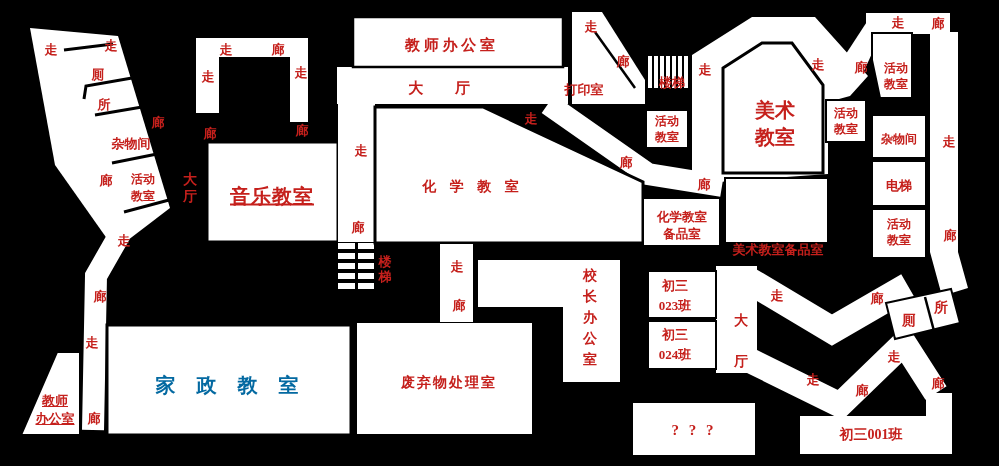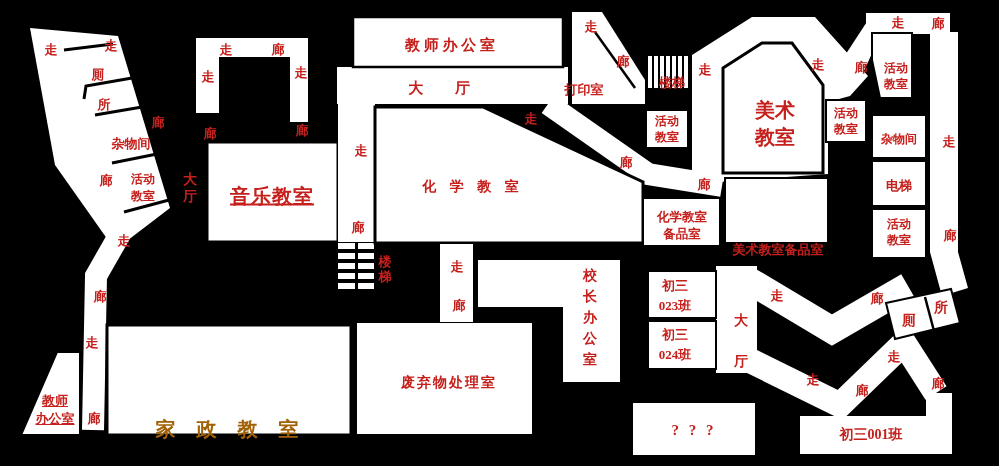--- a/index.html
+++ b/index.html
@@ -176,20 +176,20 @@
       <div class="lbl" style="left: 741px; top: 341px; font-size: 14px; line-height: 41px; color: rgb(197, 32, 28);">大
 厅</div>
       <div class="lbl" style="left: 777px; top: 296px; font-size: 13px; color: rgb(197, 32, 28);">走</div>
       <div class="lbl" style="left: 877px; top: 299px; font-size: 13px; color: rgb(197, 32, 28);">廊</div>
       <div class="lbl" style="left: 909px; top: 321px; font-size: 14px; color: rgb(197, 32, 28);">厠</div>
       <div class="lbl" style="left: 941px; top: 308px; font-size: 14px; color: rgb(197, 32, 28);">所</div>
       <div class="lbl" style="left: 894px; top: 357px; font-size: 13px; color: rgb(197, 32, 28);">走</div>
       <div class="lbl" style="left: 813px; top: 380px; font-size: 13px; color: rgb(197, 32, 28);">走</div>
       <div class="lbl" style="left: 862px; top: 391px; font-size: 13px; color: rgb(197, 32, 28);">廊</div>
       <div class="lbl" style="left: 938px; top: 384px; font-size: 13px; color: rgb(197, 32, 28);">廊</div>
-      <div class="lbl" style="left: 231px; top: 385px; font-size: 20px; letter-spacing: 8px; color: #a16207; margin-top: 44px;">家 政 教 室</div>
+      <div class="lbl" style="left: 231px; top: 385px; font-size: 20px; letter-spacing: 8px; color: #0369a1;">家 政 教 室</div>
       <div class="lbl" style="left: 449px; top: 383px; font-size: 14px; letter-spacing: 2px; color: rgb(197, 32, 28);">废弃物处理室</div>
       <div class="lbl" style="left: 55px; top: 410px; font-size: 13px; line-height: 18px; color: rgb(197, 32, 28); text-decoration: underline;">教师
 办公室</div>
       <div class="lbl" style="left: 694px; top: 431px; font-size: 15px; letter-spacing: 3px; color: rgb(197, 32, 28);">? ? ?</div>
       <div class="lbl" style="left: 871px; top: 435px; font-size: 14px; color: rgb(197, 32, 28);">初三001班</div>
     </div>
 </div>
 
 </body></html>

